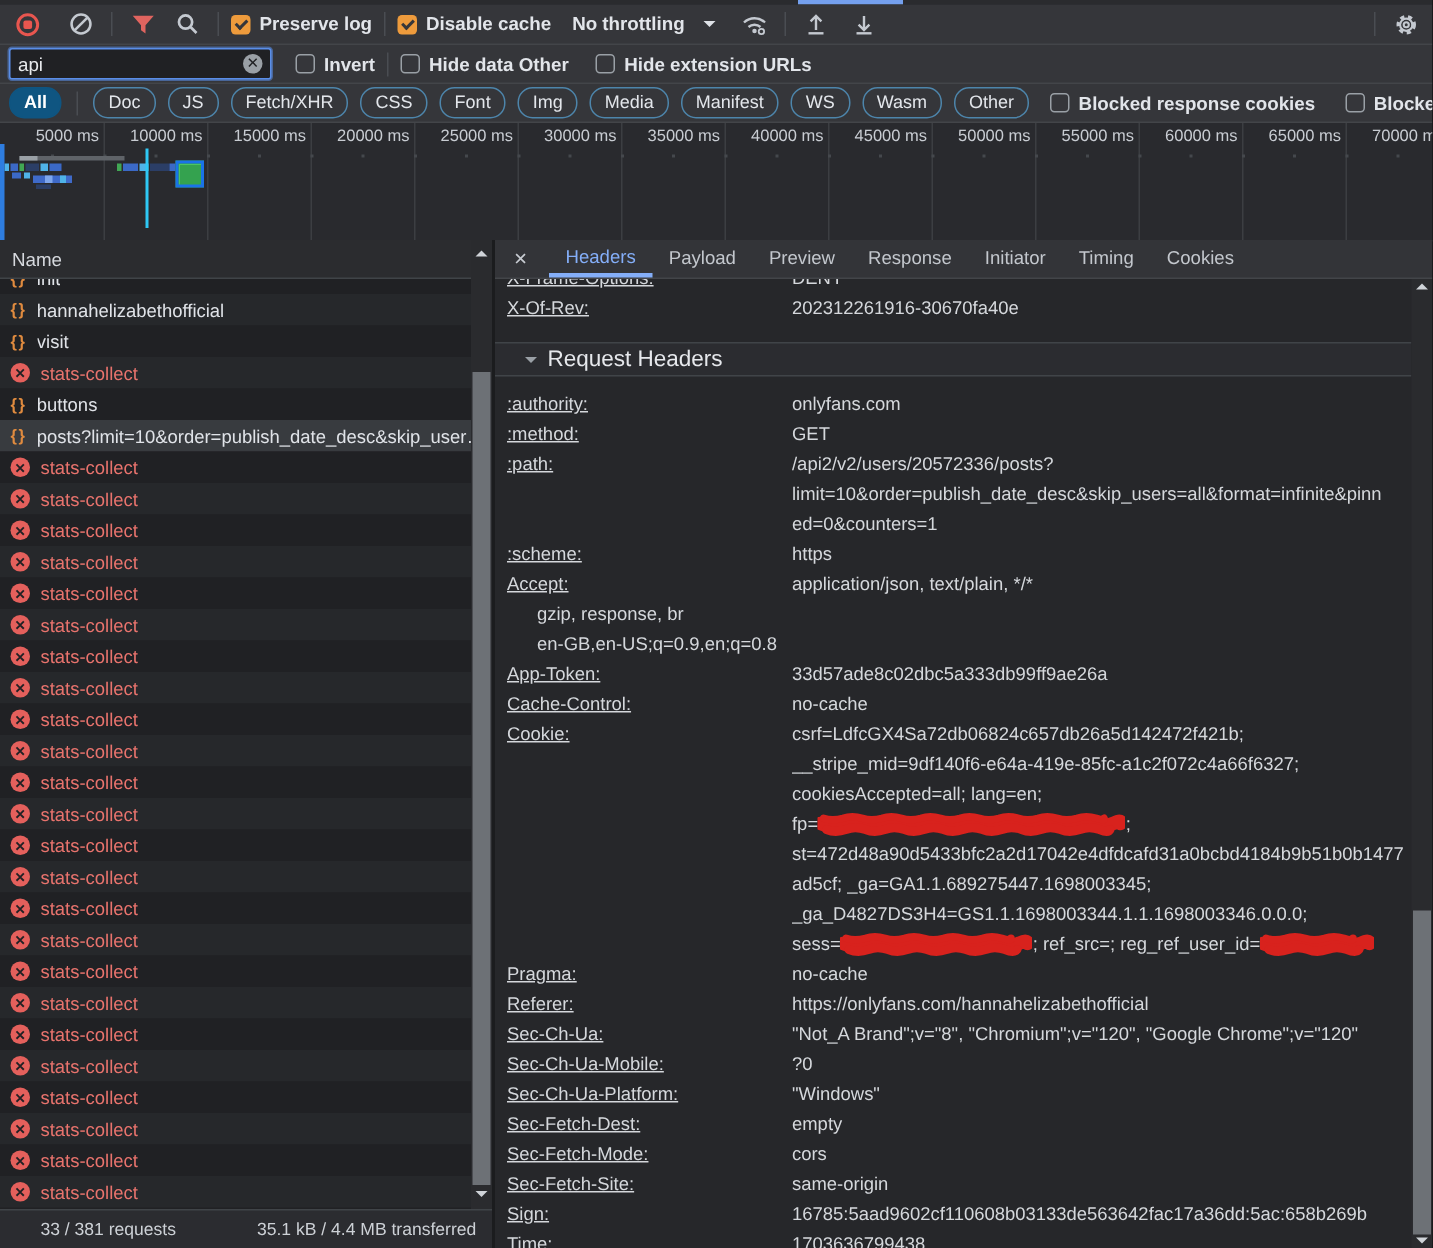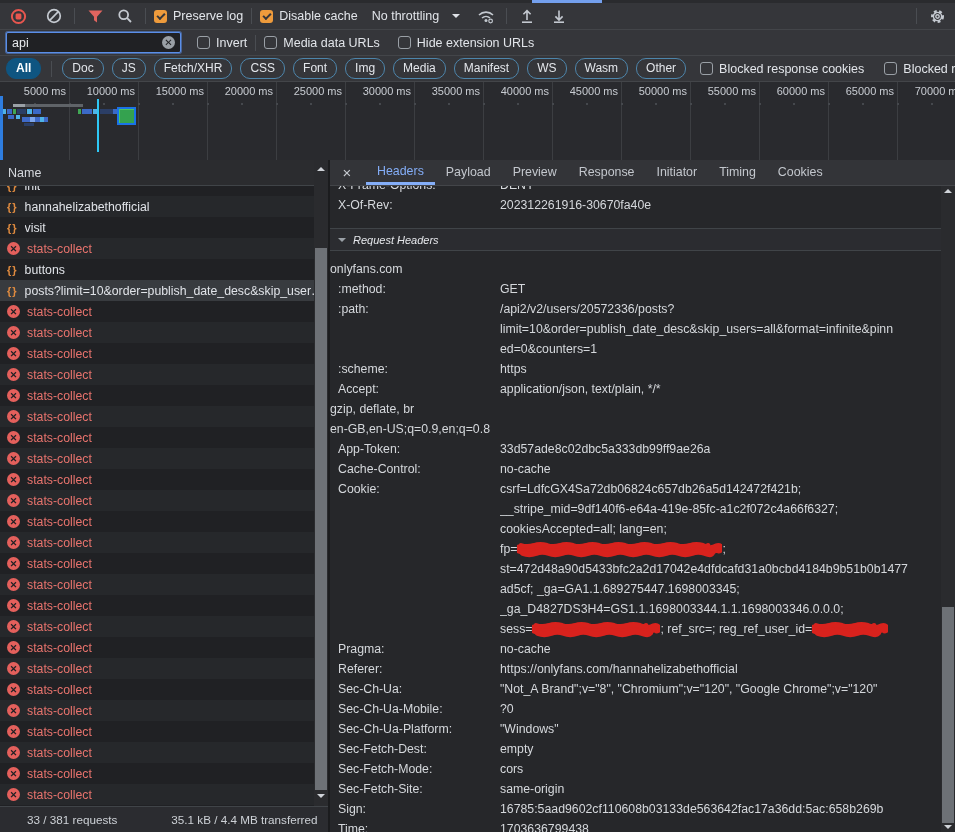--- a/index.html
+++ b/index.html
@@ -11,21 +11,21 @@
   #topstrip{left:0;top:0;width:955px;height:3px;background:#2a2b2e;}
   #topstrip .blue{position:absolute;left:532px;top:0;width:70px;height:3px;background:#74a0ee;}
   
   .trow{left:0;width:955px;background:#35363a;display:flex;align-items:center;box-sizing:border-box;border-bottom:1px solid #434549;}
   #trow1{top:3px;height:27px;padding:0 6px;}
   #trow2{top:30px;height:26px;padding:0 4px;}
   #trow3{top:56px;height:26px;padding:0 6px;text-align:center;}
   .tdiv{width:1px;height:16px;background:#4a4d52;margin:0 8px;flex:0 0 auto;}
   .ibtn{display:flex;align-items:center;justify-content:center;width:24px;height:22px;flex:0 0 auto;}
   .lbl{color:#e2e5ea;white-space:nowrap;}
-  .cbgroup{display:flex;align-items:center;gap:6px;white-space:nowrap;flex:0 0 auto;}
+  .cbgroup{display:flex;align-items:center;gap:6px;white-space:nowrap;flex:0 0 auto;font-weight:bold;}
   .cb{width:13px;height:13px;border-radius:3px;box-sizing:border-box;position:relative;flex:0 0 auto;}
   .cb.c{background:#ee9b3c;}
   .cb.c::after{content:"";position:absolute;left:2.5px;top:3px;width:6px;height:3px;
      border-left:2px solid #35363a;border-bottom:2px solid #35363a;transform:rotate(-45deg);}
   .cb.u{border:1.5px solid #9aa0a6;background:transparent;}
   .caret{width:0;height:0;border:4px solid transparent;border-top-color:#dfe2e7;margin-left:7px;margin-top:4px;}
   .spacer{flex:1;}
   
   #filterInput{width:150px;height:19px;background:#202124;border:1px solid #5a8ee8;
      box-shadow:0 0 0 1px rgba(90,142,232,.55);border-radius:2px;color:#e8eaed;
@@ -67,28 +67,28 @@
   #statusBar .sdiv{width:1px;height:15px;background:#4a4d52;}
   
   #rightPanel{left:330px;top:160px;width:625px;height:672px;background:#26272a;}
   #tabbar{position:absolute;left:0;top:0;width:625px;height:26px;background:#333438;
      border-bottom:1px solid #434549;display:flex;align-items:center;box-sizing:border-box;}
   #closeX{width:26px;text-align:center;font-size:15px;color:#c7cbd1;flex:0 0 auto;margin-left:4px;}
   .tab{padding:0 11px;height:25px;line-height:25px;color:#c3c7cd;font-size:12.4px;box-sizing:border-box;flex:0 0 auto;}
   .tab.active{color:#84aef8;border-bottom:3px solid #84aef8;line-height:22px;}
   #hcontent{position:absolute;left:0;top:26px;width:611px;height:646px;overflow:hidden;}
   .hrow{display:flex;line-height:20px;font-size:12.3px;color:#d5d8dc;}
-  .hkey{flex:0 0 170px;padding-left:8px;box-sizing:border-box;white-space:nowrap;}
-  .hval{flex:1;min-width:0;}
+  .hkey{flex:0 0 170px;padding-left:8px;box-sizing:border-box;white-space:nowrap;text-decoration:underline;}
+  .hval{flex:1;min-width:0;margin-left:28px;}
   .vline{white-space:nowrap;overflow:hidden;}
   .hclip{height:9px;overflow:hidden;}
   .hclip .hrow{margin-top:-11px;}
   #secHeader{height:23px;box-sizing:border-box;margin:13px 0 8px 0;background:#2b2c30;
      border-top:1px solid #404448;border-bottom:1px solid #404448;display:flex;align-items:center;
-     gap:7px;padding-left:8px;color:#e6e8ec;font-size:11px;font-style:italic;}
+     gap:7px;padding-left:20px;color:#e6e8ec;font-size:15px;}
   .tri-down{width:0;height:0;border:4px solid transparent;border-top-color:#9aa0a6;margin-top:4px;}
   .scribble{display:inline-block;vertical-align:-6px;}
   
   .sb{background:#2a2b2e;}
   .sbthumb{position:absolute;left:1px;width:12px;background:#6d7176;}
   .sbarrow{position:absolute;left:3px;width:0;height:0;border:4px solid transparent;}
   .sbarrow.up{border-bottom-color:#cfd3d8;border-top-width:0;}
   .sbarrow.down{border-top-color:#cfd3d8;border-bottom-width:0;}
   svg{display:block;}
 </style>
@@ -181,21 +181,21 @@
     <input id="filterInput" type="text" value="api" style="">
     <span id="clearFilter">✕</span>
     <div style="width:22px"></div>
     <div class="cbgroup">
       <span class="cb u"></span>
       <span class="lbl">Invert</span>
     </div>
     <div class="tdiv"></div>
     <div class="cbgroup">
       <span class="cb u"></span>
-      <span class="lbl">Media data URLs</span>
+      <span class="lbl">Hide data Other</span>
     </div>
     <div style="width:18px"></div>
     <div class="cbgroup">
       <span class="cb u"></span>
       <span class="lbl">Hide extension URLs</span>
     </div>
   </div>
 
   <div class="abs trow" id="trow3">
     <div id="pills" style="display:flex;align-items:center;">
@@ -473,20 +473,21 @@
           <div class="hkey">X-Of-Rev:</div>
           <div class="hval">
             <div class="vline">202312261916-30670fa40e</div>
           </div>
         </div>
         <div id="secHeader">
           <span class="tri-down"></span>
           <span>Request Headers</span>
         </div>
         <div class="hrow">
+          <div class="hkey">:authority:</div>
           <div class="hval">
             <div class="vline">onlyfans.com</div>
           </div>
         </div>
         <div class="hrow">
           <div class="hkey">:method:</div>
           <div class="hval">
             <div class="vline">GET</div>
           </div>
         </div>
@@ -505,21 +506,21 @@
           </div>
         </div>
         <div class="hrow">
           <div class="hkey">Accept:</div>
           <div class="hval">
             <div class="vline">application/json, text/plain, */*</div>
           </div>
         </div>
         <div class="hrow">
           <div class="hval">
-            <div class="vline">gzip, deflate, br</div>
+            <div class="vline">gzip, response, br</div>
           </div>
         </div>
         <div class="hrow">
           <div class="hval">
             <div class="vline">en-GB,en-US;q=0.9,en;q=0.8</div>
           </div>
         </div>
         <div class="hrow">
           <div class="hkey">App-Token:</div>
           <div class="hval">

